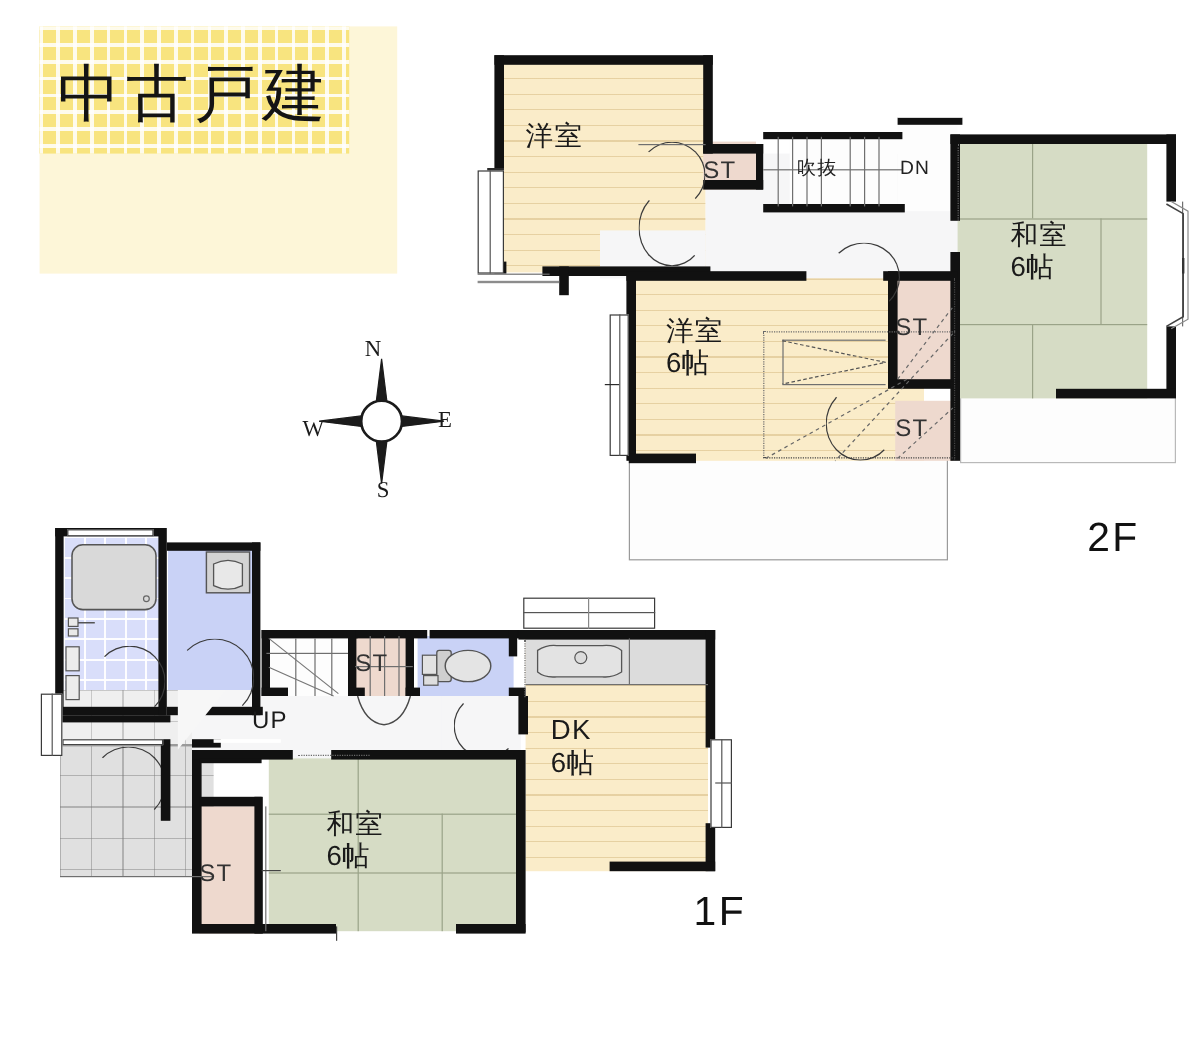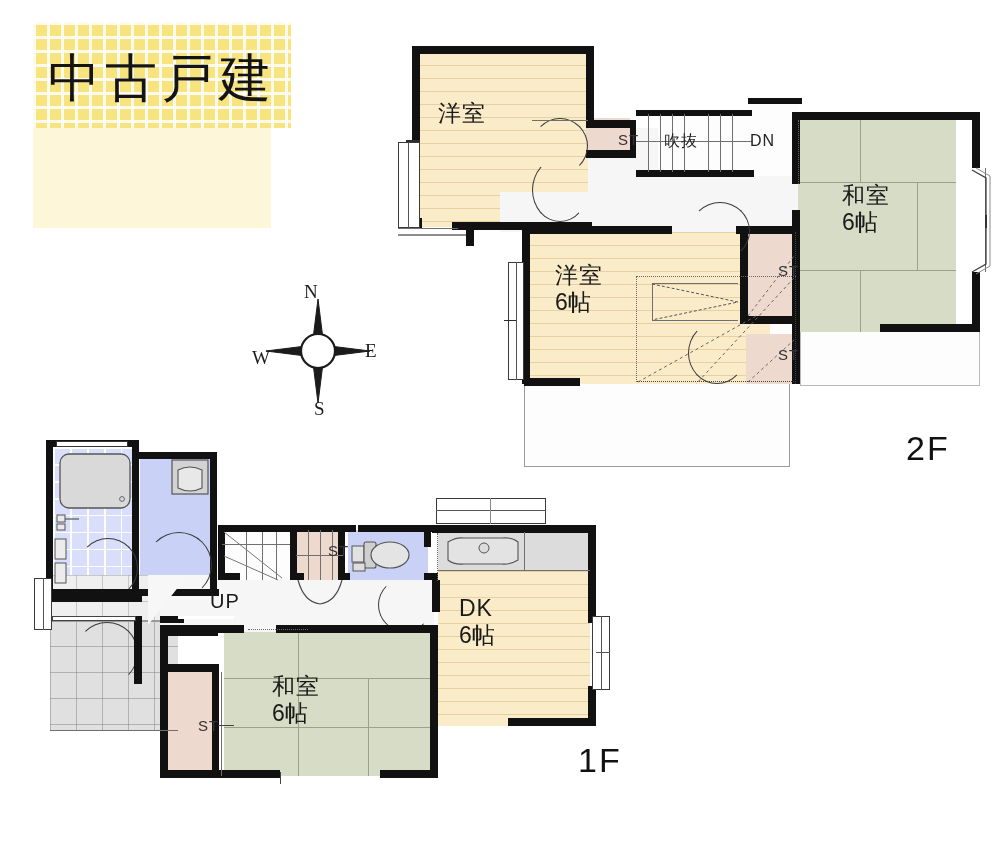--- a/index.html
+++ b/index.html
@@ -37,26 +37,26 @@
      background-image:
        repeating-linear-gradient(to right,rgba(255,255,255,.95) 0 1.5px,transparent 1.5px 17px),
        repeating-linear-gradient(to bottom,rgba(255,255,255,.95) 0 1.5px,transparent 1.5px 17px);}
 
   
   .seam{position:absolute;background:#9aa388;}
 
   
   .rm-name{font-size:23px;letter-spacing:1px;}
   .rm-size{font-size:23px;letter-spacing:0px;}
-  .tag-st{font-size:15px;color:#333;letter-spacing:1px;padding-left:32px;}
+  .tag-st{font-size:20px;color:#333;letter-spacing:1px;}
   .tag-sm{font-size:16px;color:#222;letter-spacing:1px;}
   .floor-tag{font-size:34px;letter-spacing:2px;color:#111;}
 
   
-  #hdr{position:absolute;left:33px;top:22px;width:238px;height:206px;background:#fdf6d8;}
+  #hdr{position:absolute;left:33px;top:22px;width:298px;height:206px;background:#fdf6d8;}
   #hdr .checker{position:absolute;left:0;top:0;width:258px;height:106px;background:#f8e47f;
      background-image:
        repeating-linear-gradient(to right,rgba(255,255,255,.85) 0 3px,transparent 3px 14px),
        repeating-linear-gradient(to bottom,rgba(255,255,255,.85) 0 3px,transparent 3px 14px);}
   #hdr .t1{position:absolute;left:0;top:22px;width:258px;text-align:center;font-size:52px;
      letter-spacing:5px;color:#141414;font-family:"DejaVu Sans",sans-serif;}
   #hdr .t2{position:absolute;left:0;top:112px;width:258px;text-align:center;font-size:46px;
      letter-spacing:1px;color:#141414;}
   #hdr .t3{position:absolute;left:0;top:168px;width:258px;text-align:center;font-size:19px;
      letter-spacing:0px;color:#141414;font-family:"DejaVu Sans",sans-serif;}

